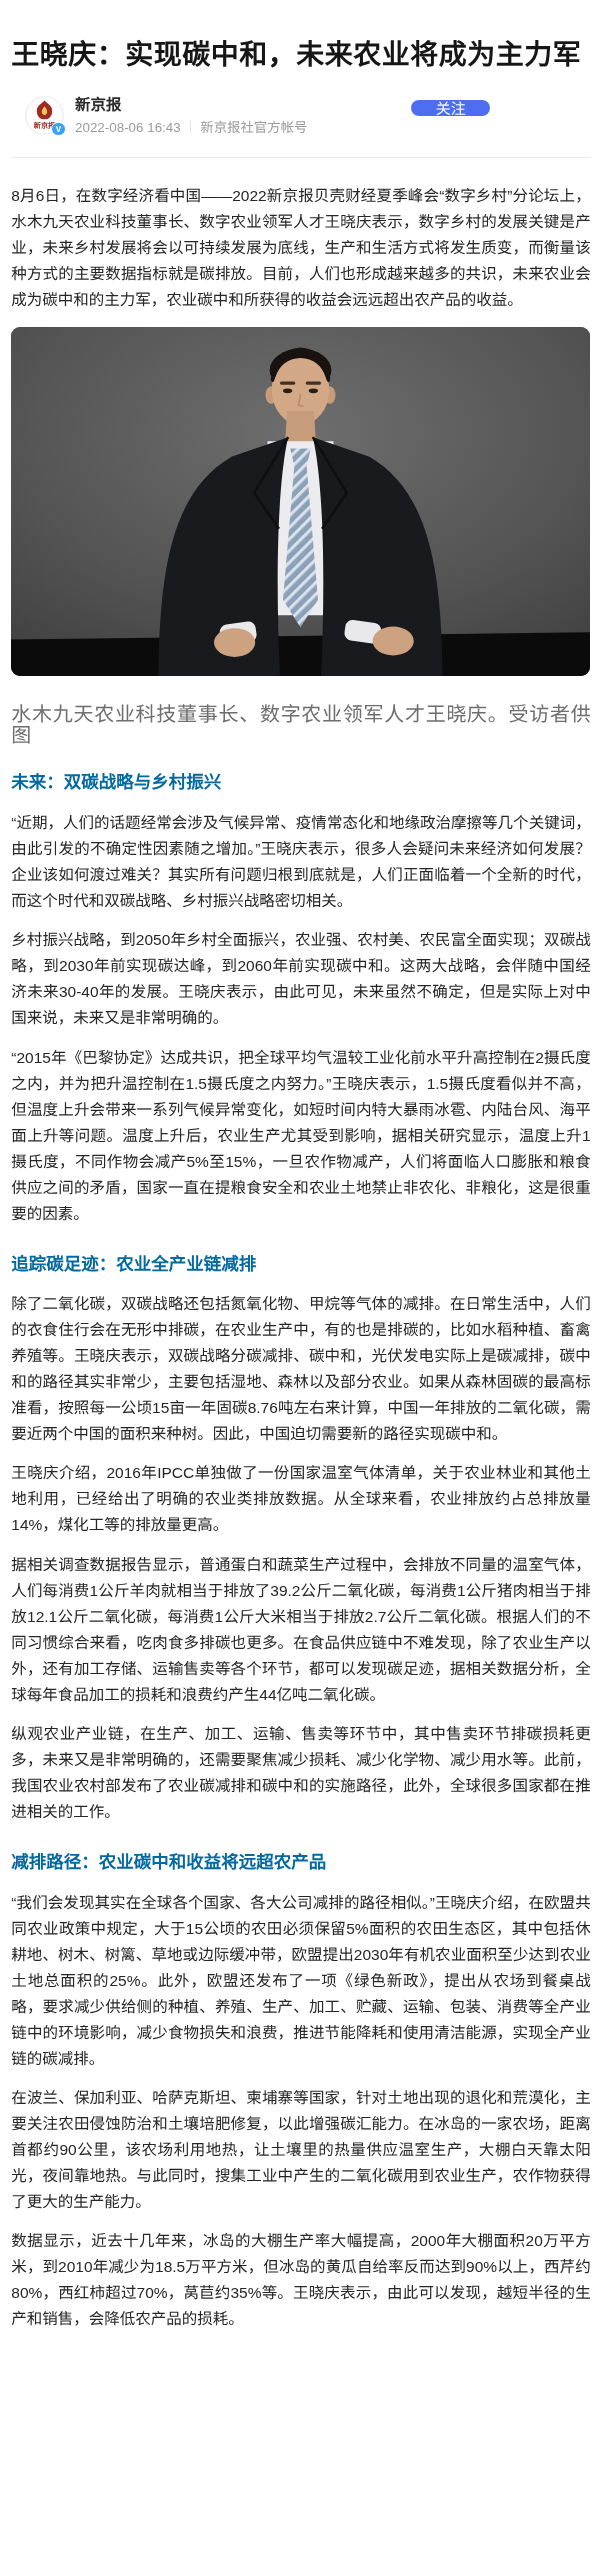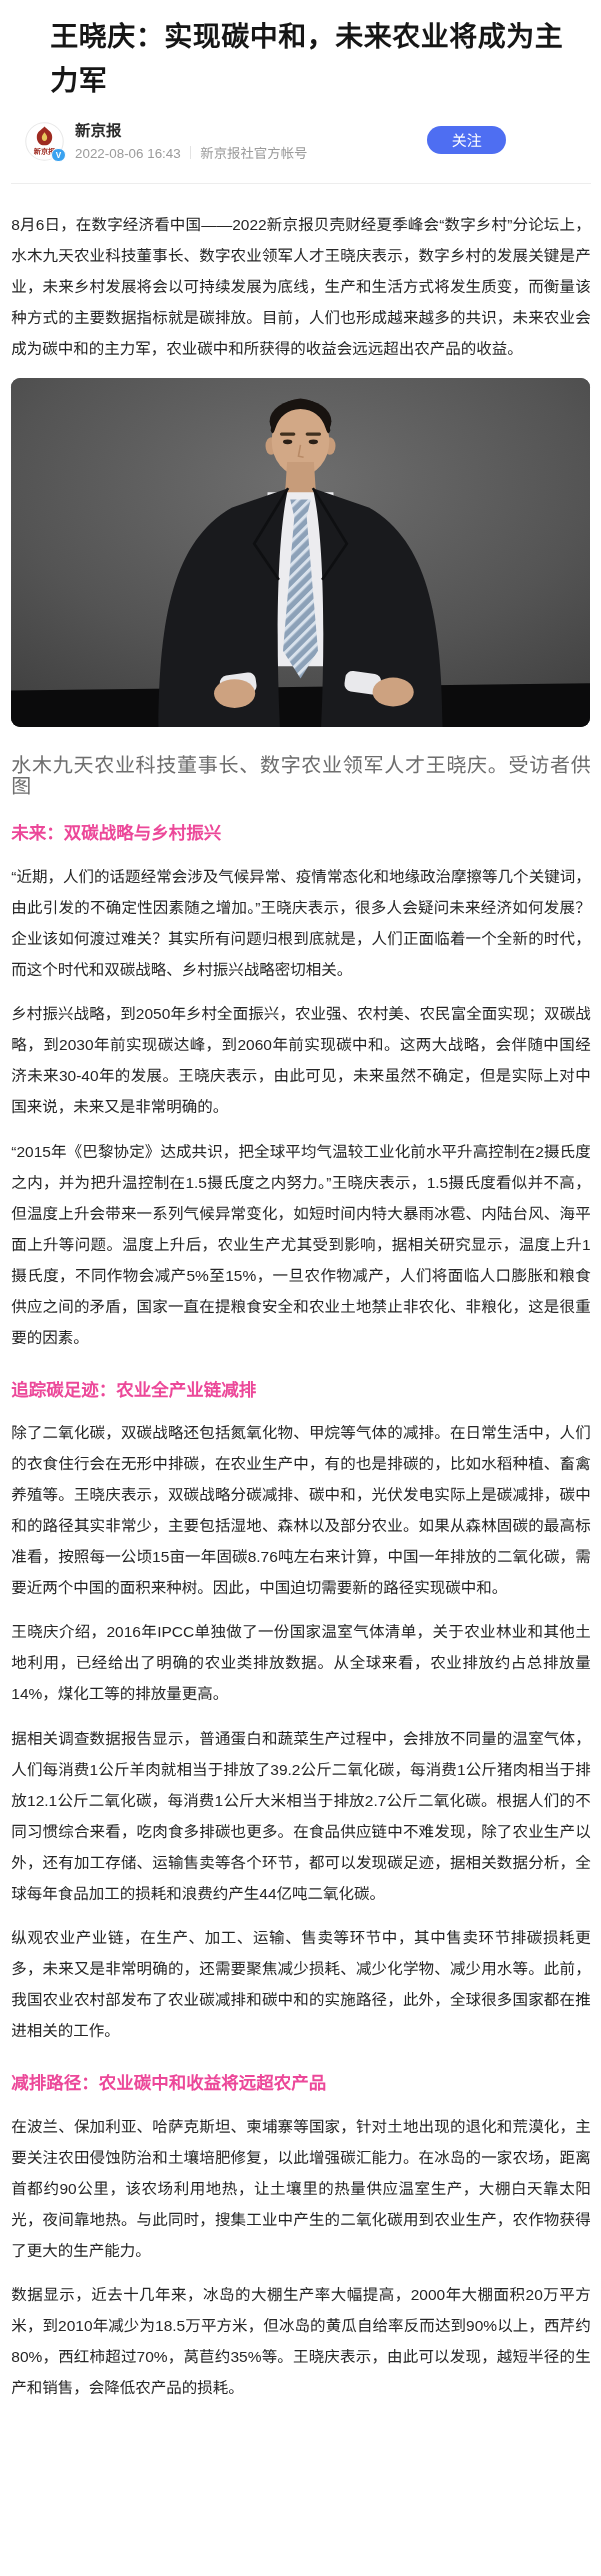--- a/index.html
+++ b/index.html
@@ -17,27 +17,26 @@
     color:var(--text-main);
   }
   .page{
     width:602px;
     min-height:3233px;
     margin:0 auto;
     background:#fff;
     padding:0 11.3px 13.4px 11.3px;
   }
   .article-title{
-    padding-top:15px;
+    padding-top:33px;
     font-size:28px;
     line-height:44px;
     font-weight:700;
     color:#161616;
     letter-spacing:0.5px;
-    margin-left:39px;
   }
   .author-row{
     position:relative;
     margin-top:14.4px;
     height:49px;
     display:flex;
     align-items:center;
     padding-left:13.4px;
   }
   .avatar{
@@ -74,50 +73,50 @@
     line-height:15.5px;
   }
   .meta-divider{
     width:0;
     height:13.4px;
     border-left:1px solid #e3e3e3;
     margin:0 9.3px;
   }
   .follow-button{
     position:absolute;
-    left:416px;
+    left:400px;
     top:8.2px;
     width:79px;
-    height:28px;
+    height:16px;
     border:none;
     border-radius:16px;
     background:var(--accent-blue);
     color:#fff;
     font-size:15px;
     font-family:inherit;
     cursor:pointer;
     display:flex;align-items:center;justify-content:center;
   }
   .content-divider{
     border:none;
     border-top:1px solid #ededed;
     margin:16.5px 0 25px 0;
   }
   .body-paragraph{
     font-size:15.5px;
-    line-height:31px;
+    line-height:26px;
     color:#262626;
     text-align:justify;
     margin:13.4px 0;
   }
   .section-heading{
     font-size:17.5px;
     line-height:26px;
     font-weight:700;
-    color:#ec4899;
+    color:#0369a1;
     margin:24px 0 14.4px 0;
   }
   .article-figure{margin:14.4px 0 13.4px 0;}
   .photo{
     width:579px;
     height:349px;
     border-radius:9.3px;
     overflow:hidden;
     background:#4a4a4a;
   }
@@ -208,18 +207,19 @@
       <h2 class="section-heading">未来：双碳战略与乡村振兴</h2>
       <p class="body-paragraph">“近期，人们的话题经常会涉及气候异常、疫情常态化和地缘政治摩擦等几个关键词，由此引发的不确定性因素随之增加。”王晓庆表示，很多人会疑问未来经济如何发展？企业该如何渡过难关？其实所有问题归根到底就是，人们正面临着一个全新的时代，而这个时代和双碳战略、乡村振兴战略密切相关。</p>
       <p class="body-paragraph">乡村振兴战略，到2050年乡村全面振兴，农业强、农村美、农民富全面实现；双碳战略，到2030年前实现碳达峰，到2060年前实现碳中和。这两大战略，会伴随中国经济未来30-40年的发展。王晓庆表示，由此可见，未来虽然不确定，但是实际上对中国来说，未来又是非常明确的。</p>
       <p class="body-paragraph">“2015年《巴黎协定》达成共识，把全球平均气温较工业化前水平升高控制在2摄氏度之内，并为把升温控制在1.5摄氏度之内努力。”王晓庆表示，1.5摄氏度看似并不高，但温度上升会带来一系列气候异常变化，如短时间内特大暴雨冰雹、内陆台风、海平面上升等问题。温度上升后，农业生产尤其受到影响，据相关研究显示，温度上升1摄氏度，不同作物会减产5%至15%，一旦农作物减产，人们将面临人口膨胀和粮食供应之间的矛盾，国家一直在提粮食安全和农业土地禁止非农化、非粮化，这是很重要的因素。</p>
       <h2 class="section-heading">追踪碳足迹：农业全产业链减排</h2>
       <p class="body-paragraph">除了二氧化碳，双碳战略还包括氮氧化物、甲烷等气体的减排。在日常生活中，人们的衣食住行会在无形中排碳，在农业生产中，有的也是排碳的，比如水稻种植、畜禽养殖等。王晓庆表示，双碳战略分碳减排、碳中和，光伏发电实际上是碳减排，碳中和的路径其实非常少，主要包括湿地、森林以及部分农业。如果从森林固碳的最高标准看，按照每一公顷15亩一年固碳8.76吨左右来计算，中国一年排放的二氧化碳，需要近两个中国的面积来种树。因此，中国迫切需要新的路径实现碳中和。</p>
       <p class="body-paragraph">王晓庆介绍，2016年IPCC单独做了一份国家温室气体清单，关于农业林业和其他土地利用，已经给出了明确的农业类排放数据。从全球来看，农业排放约占总排放量14%，煤化工等的排放量更高。</p>
       <p class="body-paragraph">据相关调查数据报告显示，普通蛋白和蔬菜生产过程中，会排放不同量的温室气体，人们每消费1公斤羊肉就相当于排放了39.2公斤二氧化碳，每消费1公斤猪肉相当于排放12.1公斤二氧化碳，每消费1公斤大米相当于排放2.7公斤二氧化碳。根据人们的不同习惯综合来看，吃肉食多排碳也更多。在食品供应链中不难发现，除了农业生产以外，还有加工存储、运输售卖等各个环节，都可以发现碳足迹，据相关数据分析，全球每年食品加工的损耗和浪费约产生44亿吨二氧化碳。</p>
       <p class="body-paragraph">纵观农业产业链，在生产、加工、运输、售卖等环节中，其中售卖环节排碳损耗更多，未来又是非常明确的，还需要聚焦减少损耗、减少化学物、减少用水等。此前，我国农业农村部发布了农业碳减排和碳中和的实施路径，此外，全球很多国家都在推进相关的工作。</p>
       <h2 class="section-heading">减排路径：农业碳中和收益将远超农产品</h2>
+      <p class="body-paragraph">“我们会发现其实在全球各个国家、各大公司减排的路径相似。”王晓庆介绍，在欧盟共同农业政策中规定，大于15公顷的农田必须保留5%面积的农田生态区，其中包括休耕地、树木、树篱、草地或边际缓冲带，欧盟提出2030年有机农业面积至少达到农业土地总面积的25%。此外，欧盟还发布了一项《绿色新政》，提出从农场到餐桌战略，要求减少供给侧的种植、养殖、生产、加工、贮藏、运输、包装、消费等全产业链中的环境影响，减少食物损失和浪费，推进节能降耗和使用清洁能源，实现全产业链的碳减排。</p>
       <p class="body-paragraph">在波兰、保加利亚、哈萨克斯坦、柬埔寨等国家，针对土地出现的退化和荒漠化，主要关注农田侵蚀防治和土壤培肥修复，以此增强碳汇能力。在冰岛的一家农场，距离首都约90公里，该农场利用地热，让土壤里的热量供应温室生产，大棚白天靠太阳光，夜间靠地热。与此同时，搜集工业中产生的二氧化碳用到农业生产，农作物获得了更大的生产能力。</p>
       <p class="body-paragraph">数据显示，近去十几年来，冰岛的大棚生产率大幅提高，2000年大棚面积20万平方米，到2010年减少为18.5万平方米，但冰岛的黄瓜自给率反而达到90%以上，西芹约80%，西红柿超过70%，莴苣约35%等。王晓庆表示，由此可以发现，越短半径的生产和销售，会降低农产品的损耗。</p>
     </article>
 
 </div>
 
 
 </body></html>

